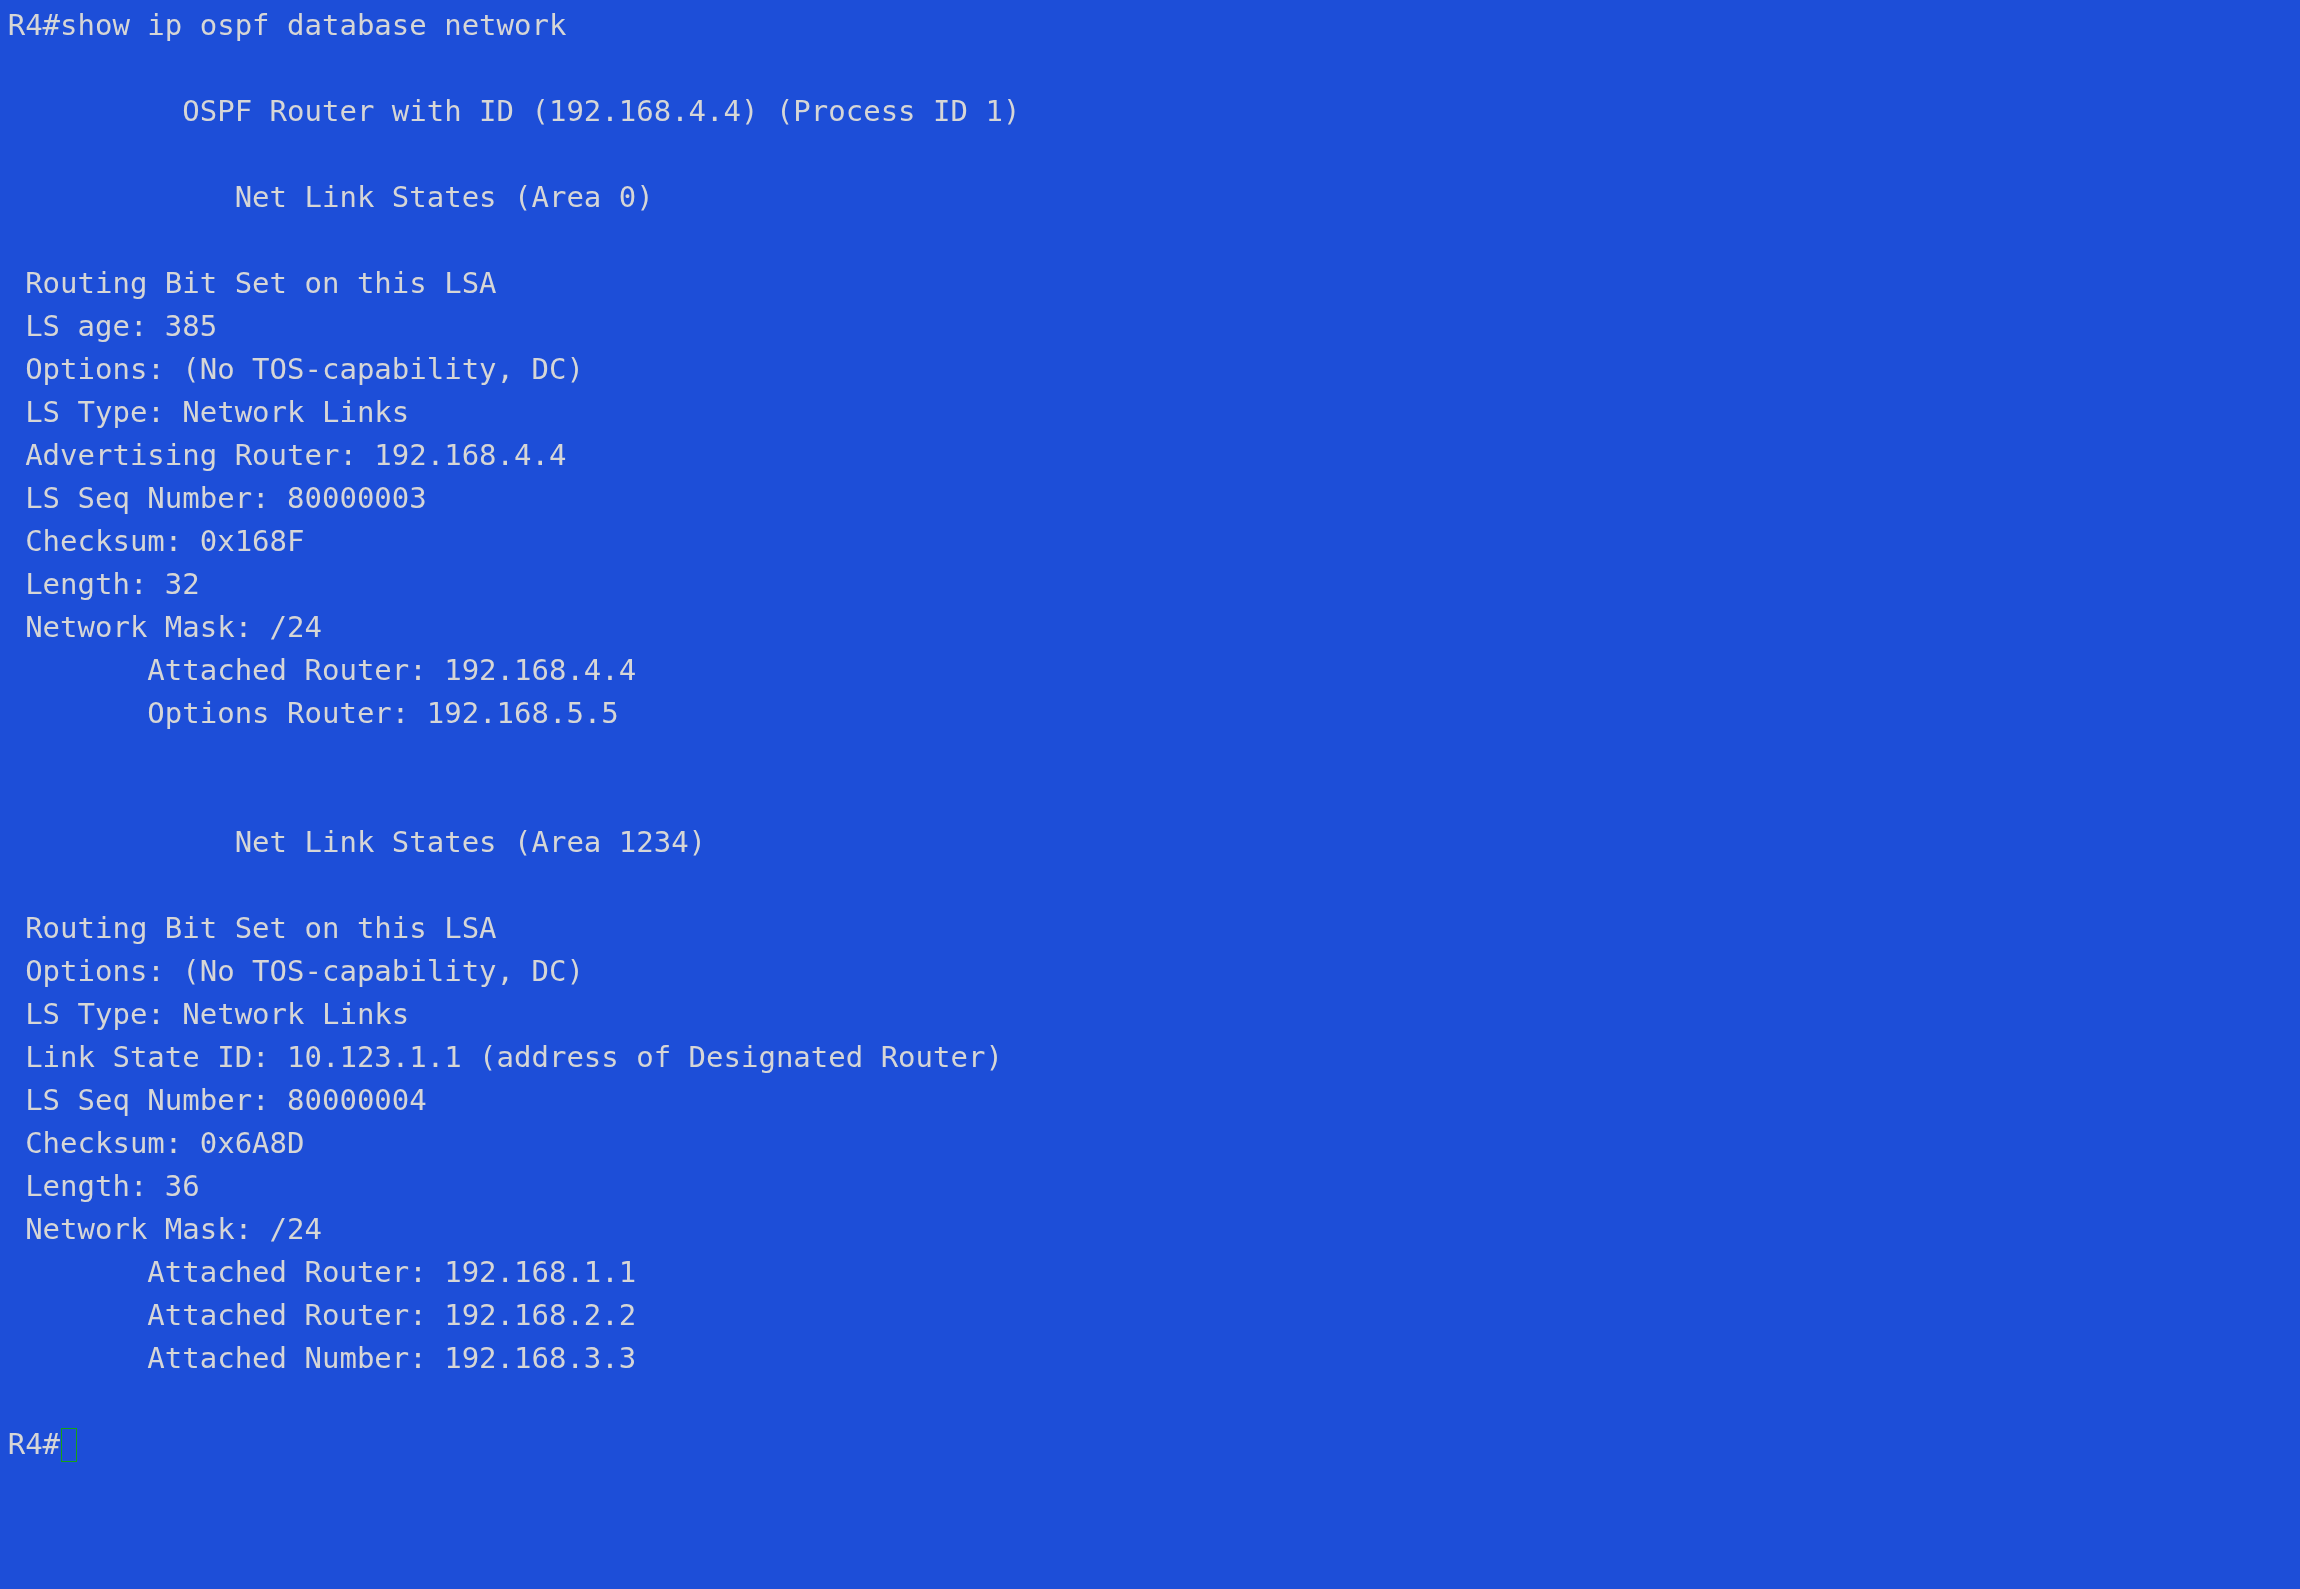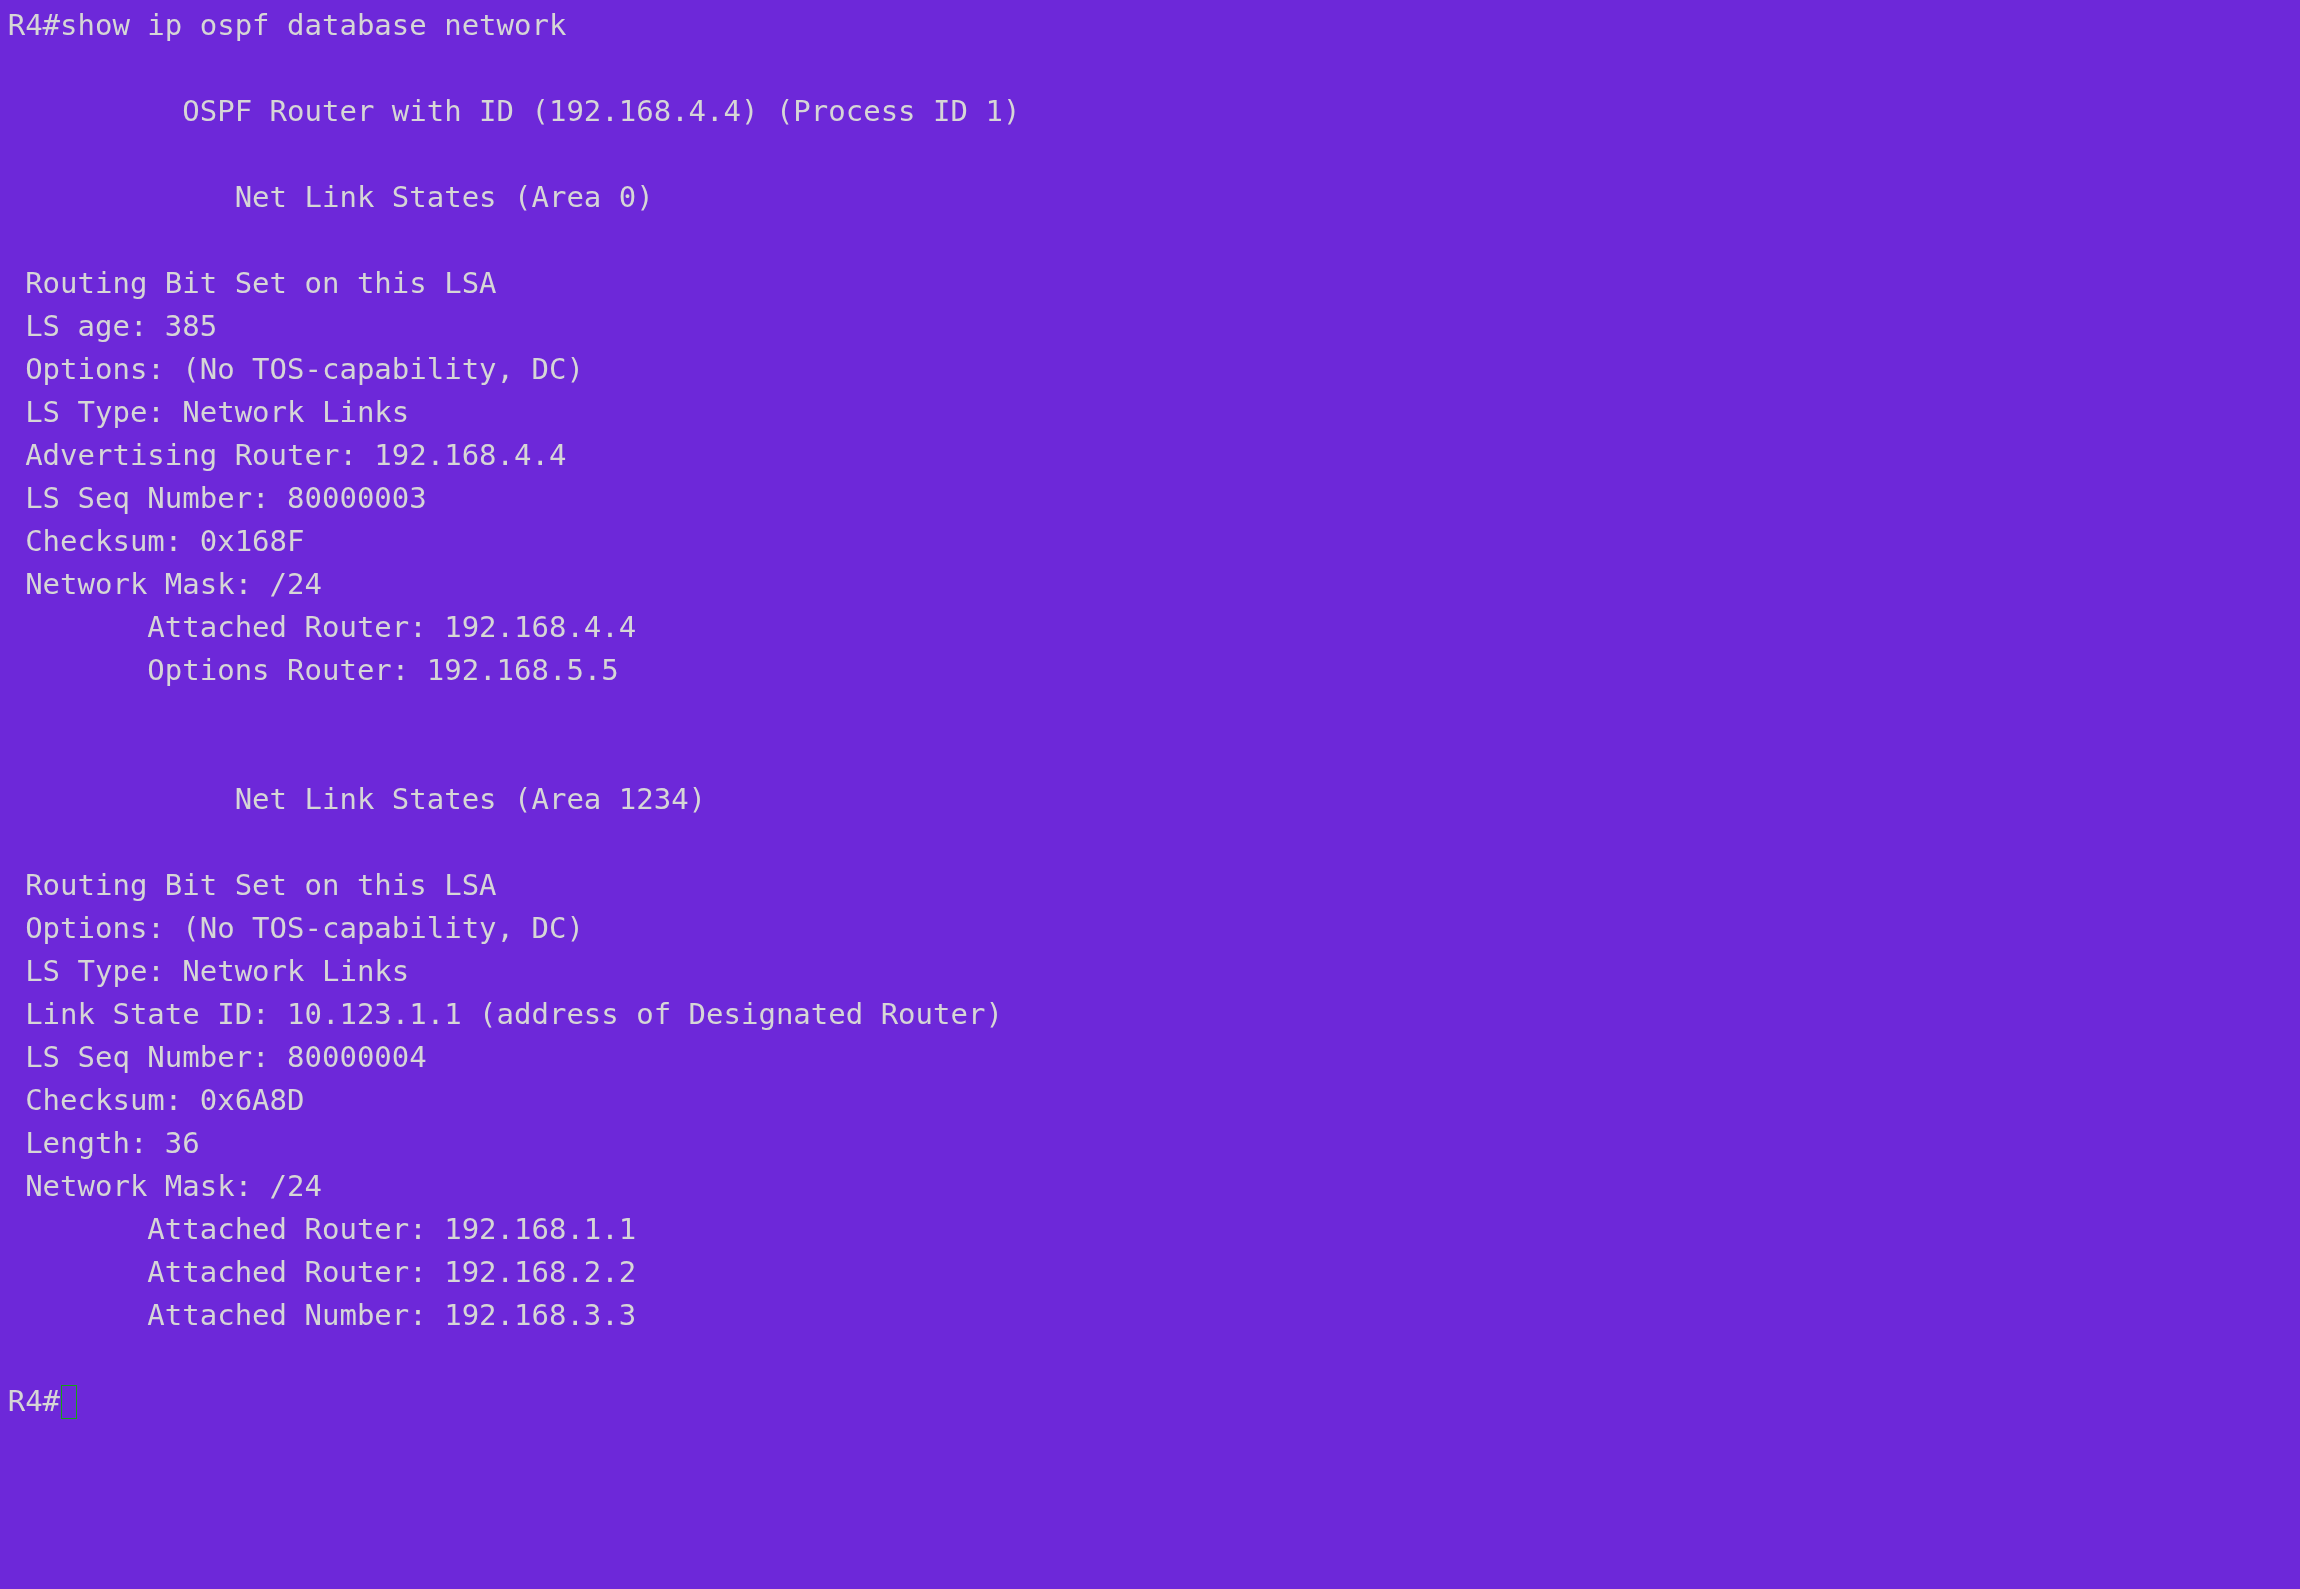--- a/index.html
+++ b/index.html
@@ -59,41 +59,42 @@
     background: transparent;
     margin-left: 1px;
     vertical-align: middle;
     position: relative;
     top: 1px;
   }
 </style>
 </head>
 <body style="background: rgb(0, 0, 0);">
 
-<div id="terminal" style="background: #6d28d9; color: rgb(214, 214, 214);">
+<div id="terminal" style="background: #1d4ed8; color: rgb(214, 214, 214);">
 
   <div class="line">R4#show ip ospf database network</div>
 
   <div class="line blank"></div>
 
   <div class="line">          OSPF Router with ID (192.168.4.4) (Process ID 1)</div>
 
   <div class="line blank"></div>
 
   <div class="line">             Net Link States (Area 0)</div>
 
   <div class="line blank"></div>
 
   <div class="line"> Routing Bit Set on this LSA</div>
   <div class="line"> LS age: 385</div>
   <div class="line"> Options: (No TOS-capability, DC)</div>
   <div class="line"> LS Type: Network Links</div>
   <div class="line"> Advertising Router: 192.168.4.4</div>
   <div class="line"> LS Seq Number: 80000003</div>
   <div class="line"> Checksum: 0x168F</div>
+  <div class="line"> Length: 32</div>
   <div class="line"> Network Mask: /24</div>
   <div class="line">        Attached Router: 192.168.4.4</div>
   <div class="line">        Options Router: 192.168.5.5</div>
 
   <div class="line blank"></div>
   <div class="line blank"></div>
 
   <div class="line">             Net Link States (Area 1234)</div>
 
   <div class="line blank"></div>

